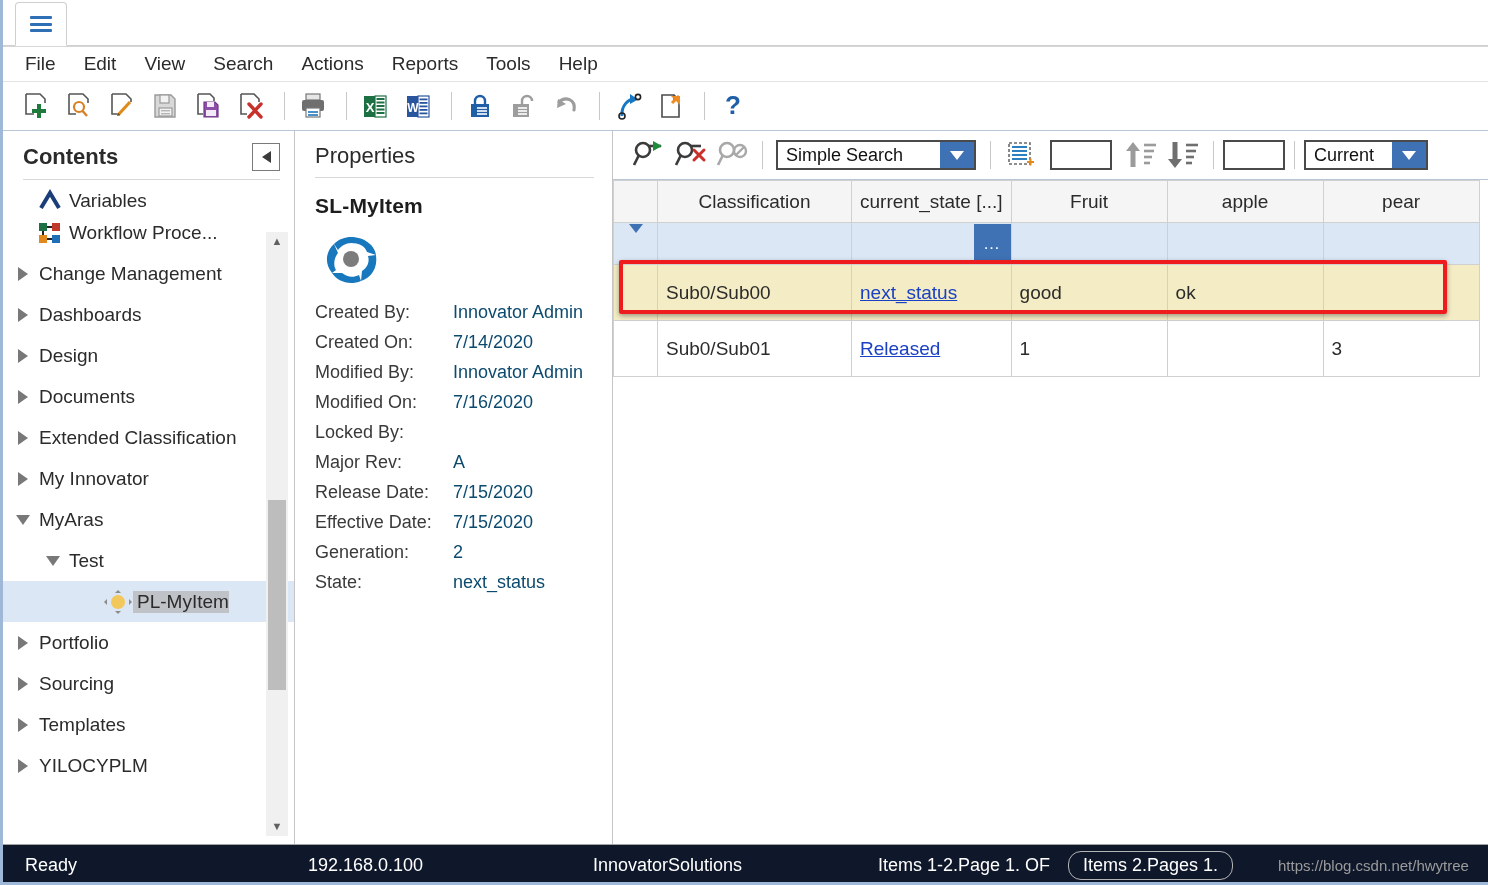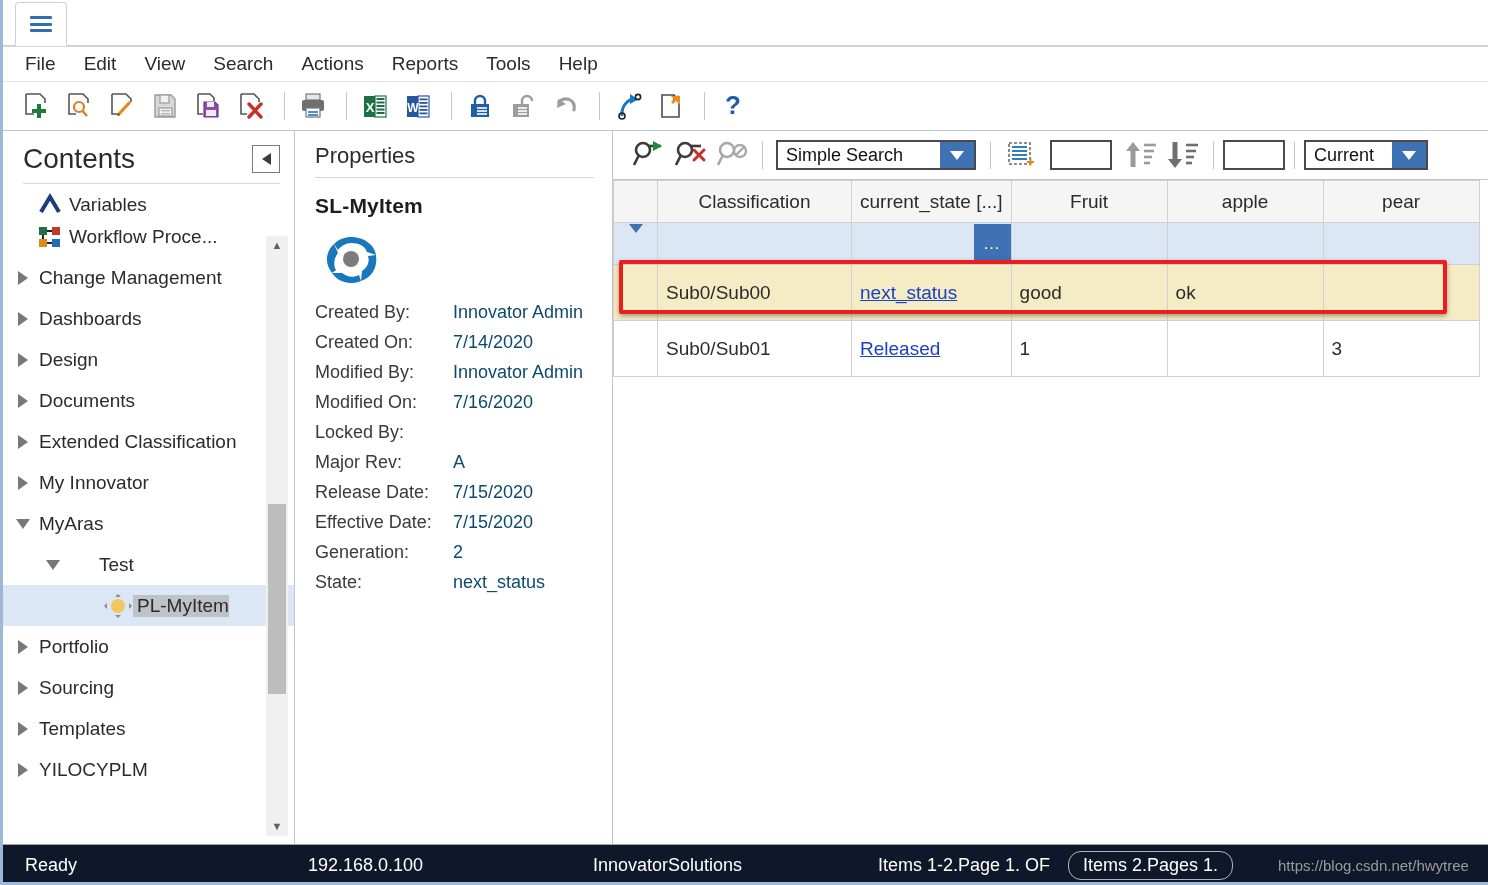--- a/index.html
+++ b/index.html
@@ -82,21 +82,21 @@
     width:292px; flex:0 0 292px;
     border-right:1px solid #c5c5c5;
     display:flex; flex-direction:column;
     position:relative; background:#fff;
     box-sizing:border-box;
   }
   .panelhead {
     display:flex; align-items:center; justify-content:space-between;
     padding:12px 14px 6px 20px;
   }
-  .panelhead .ttl { font-size:28px; color:#2b2b2b; }
+  .panelhead .ttl { font-size:22px; color:#2b2b2b;font-weight:bold; }
   .collapse-btn {
     width:26px; height:26px; border:1px solid #7a7a7a; background:#fff;
     display:flex; align-items:center; justify-content:center;
   }
   .tri-left { width:0;height:0;border-top:6px solid transparent;border-bottom:6px solid transparent;border-right:9px solid #3b3b3b;}
   .panelrule { height:1px; background:#d8d8d8; margin:2px 14px 0 20px; }
 
   .tree { flex:1 1 auto; overflow:hidden; position:relative; padding-top:4px;}
   .tnode {
     display:flex; align-items:center; height:41px;
@@ -464,21 +464,21 @@
               <i class="ar-right"></i>
             </span>
           <span class="tlabel">My Innovator</span>
         </div>
         <div class="tnode">
           <span class="arrow">
               <i class="ar-down"></i>
             </span>
           <span class="tlabel">MyAras</span>
         </div>
-        <div class="tnode" style="padding-left:38px;gap:30px;">
+        <div class="tnode" style="padding-left:38px;">
           <span class="arrow">
               <i class="ar-down"></i>
             </span>
           <span class="tlabel">Test</span>
         </div>
 
         <div class="tnode sel" style="padding-left:100px;">
           <span class="ticon">
             <svg width="30" height="26" viewBox="0 0 30 26">
               <circle cx="15" cy="13" r="7" fill="#f2c75c"></circle>

